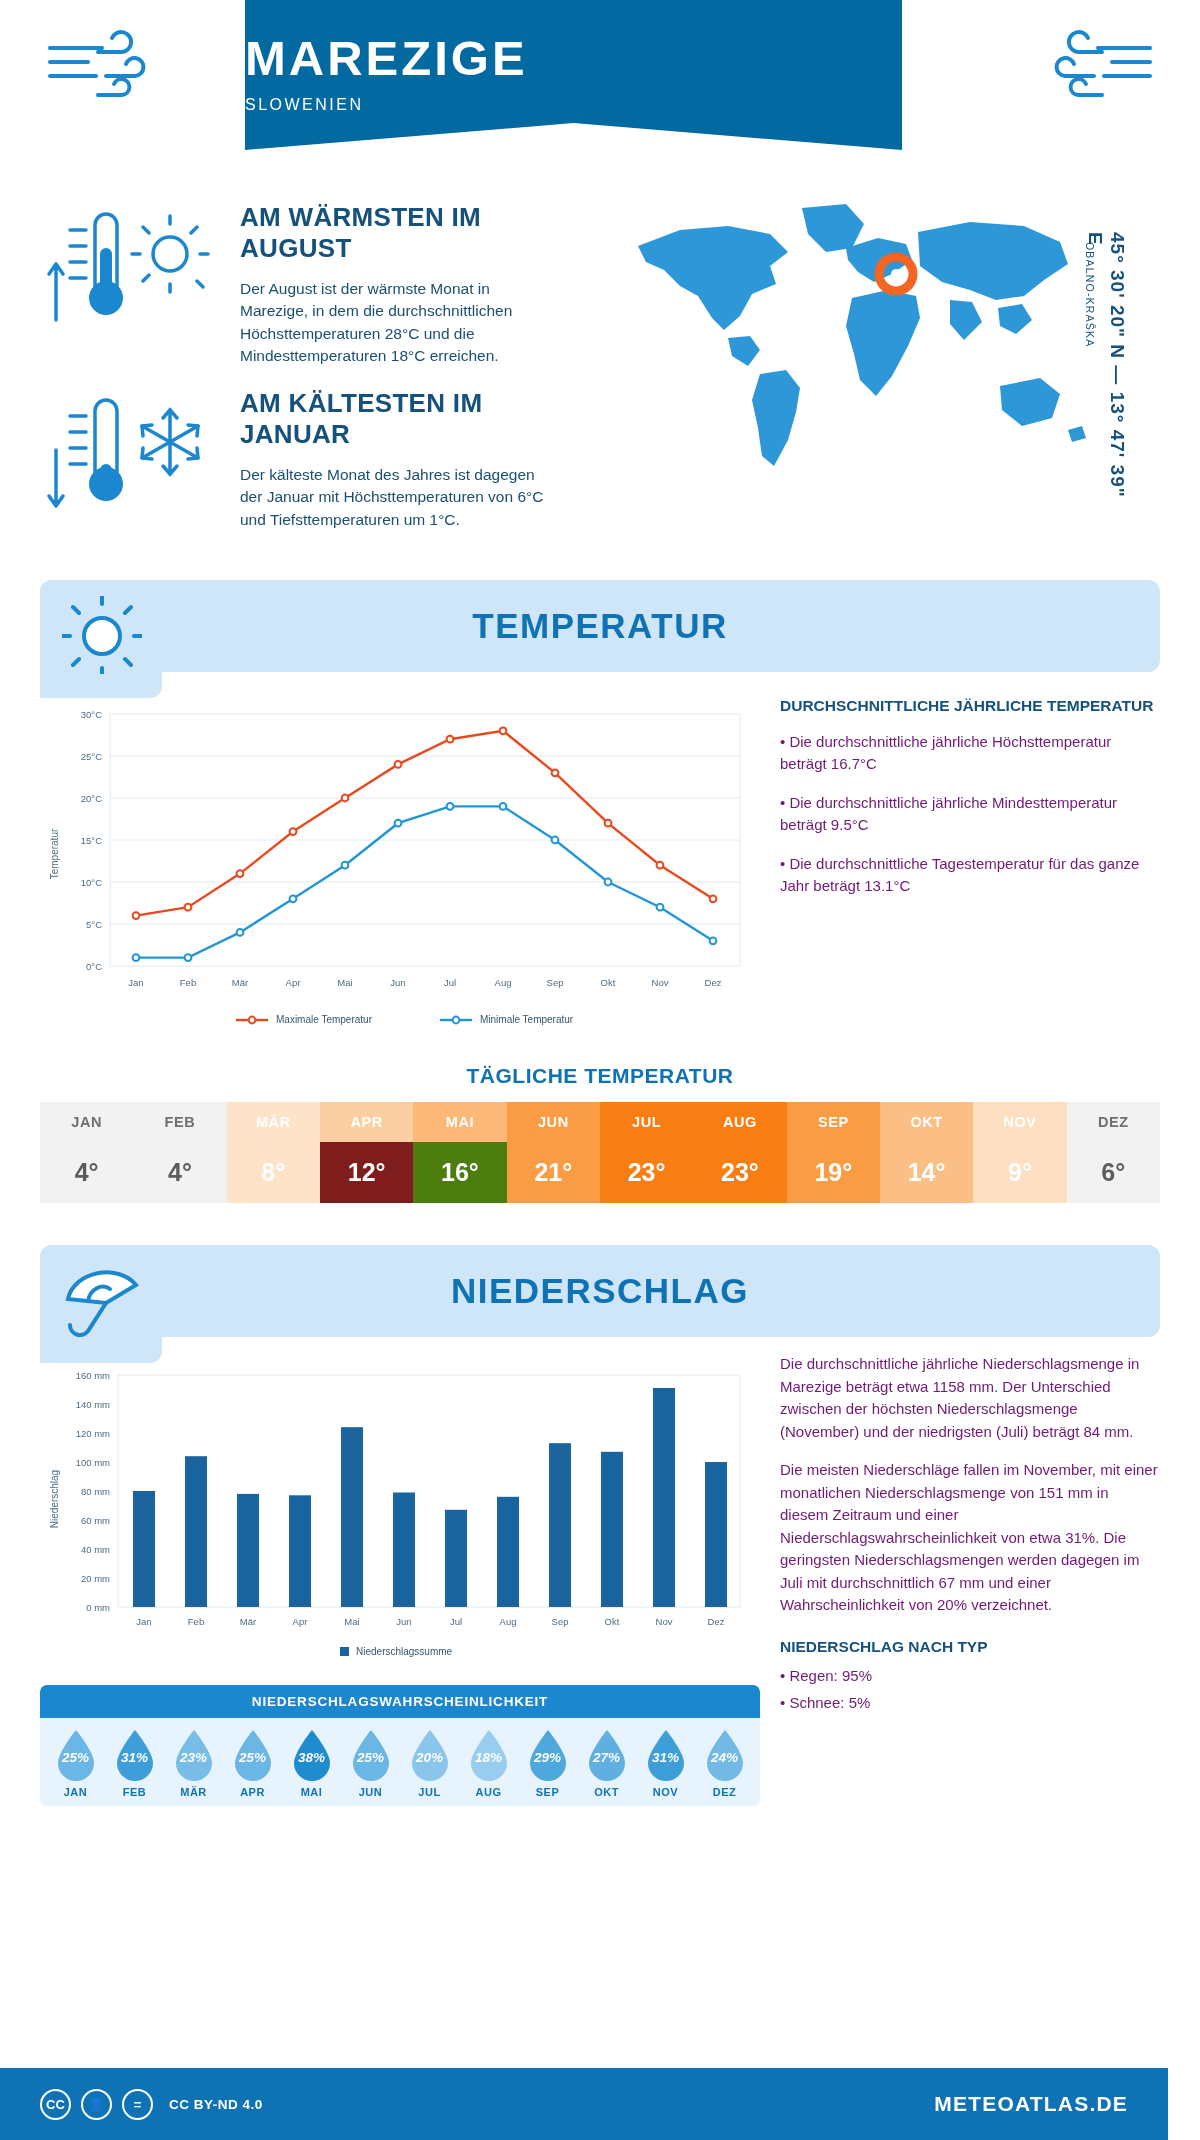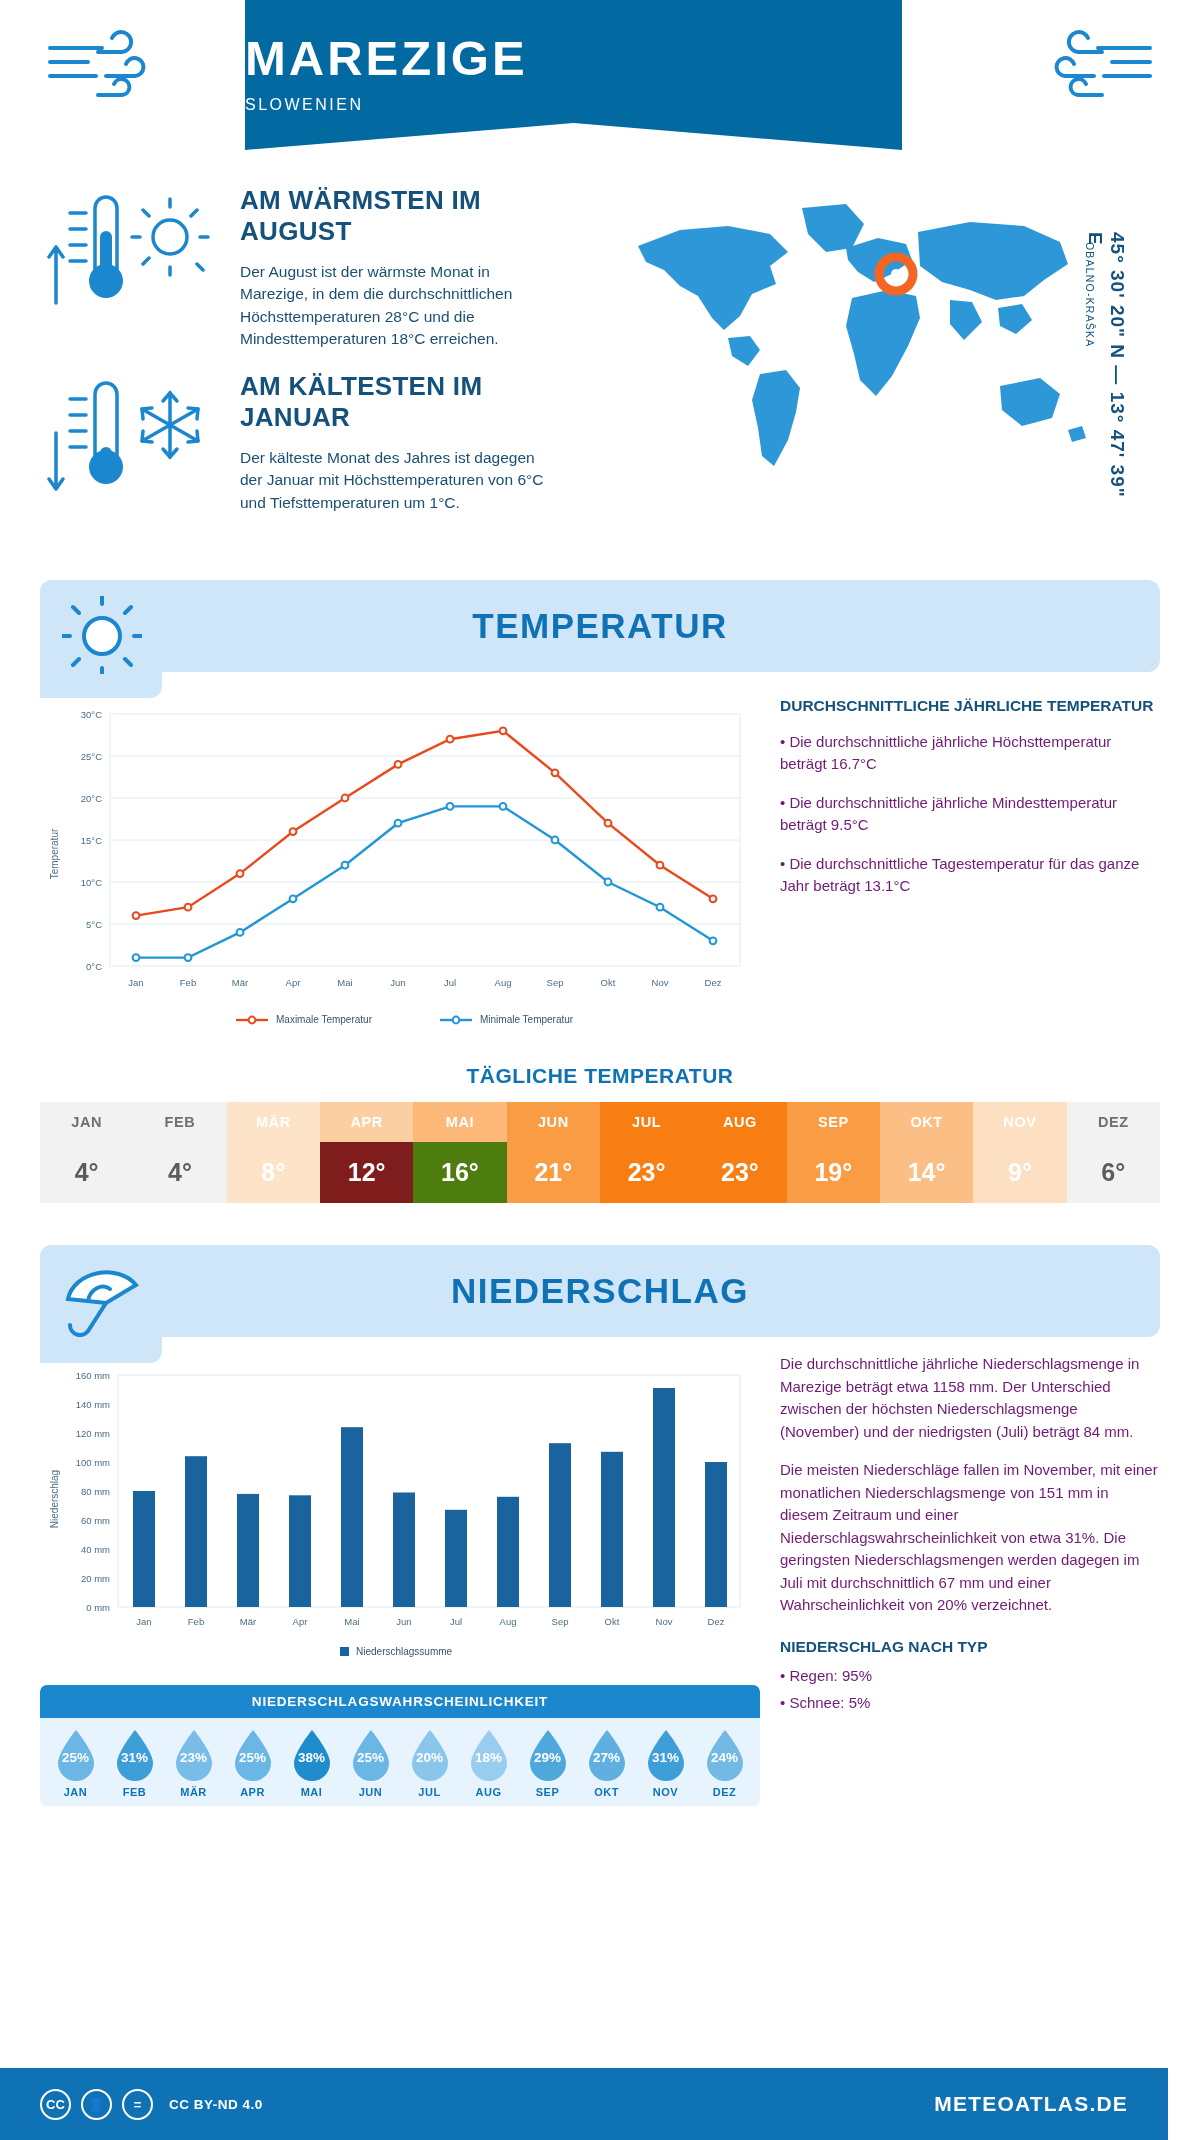--- a/index.html
+++ b/index.html
@@ -26,21 +26,21 @@
   .header-title {
     color:#ffffff; font-size:49px; font-weight:bold; letter-spacing:3px;
     margin-top:30px;
   }
   .header-sub { color:#ffffff; font-size:16px; letter-spacing:2.5px; margin-top:10px; }
   .wind-left { position:absolute; left:40px; top:28px; }
   .wind-right { position:absolute; right:40px; top:28px; }
 
   
   .top-section { position:relative; height:420px; padding:0 40px; }
-  .info-col { position:absolute; left:40px; top:25px; width:520px; }
+  .info-col { position:absolute; left:40px; top:42px; width:520px; }
   .info-block { position:relative; min-height:150px; margin-bottom:20px; padding-left:200px; }
   .info-icons { position:absolute; left:0; top:0; width:195px; height:140px; }
   .info-h { font-size:26px; font-weight:bold; color:#14517d; margin:0 0 14px 0; letter-spacing:.3px; }
   .info-p { font-size:15.5px; line-height:1.45; color:#1b4f72; margin:0; }
 
   .map-wrap { position:absolute; left:620px; top:30px; width:520px; height:310px; }
   .coords {
     position:absolute; right:12px; top:42px;
     writing-mode:vertical-rl;
     font-size:19px; font-weight:bold; color:#14517d; letter-spacing:1px;
@@ -89,21 +89,21 @@
     background:#1a87cf; color:#fff; text-align:center;
     font-size:13.5px; font-weight:bold; letter-spacing:.8px;
     padding:9px 0; border-radius:7px 7px 0 0;
   }
   .prob-body { background:#e8f4fd; display:flex; padding:10px 6px 8px 6px; border-radius:0 0 7px 7px; }
   .prob-cell { flex:1; text-align:center; position:relative; }
   .drop { position:relative; width:46px; height:56px; margin:0 auto; }
   .drop svg { display:block; }
   .drop span {
     position:absolute; left:0; right:0; top:22px; text-align:center;
-    color:#fff; font-size:13.5px; font-weight:bold;
+    color:#fff; font-size:13.5px; font-weight:bold;font-style:italic;
   }
   .prob-month { font-size:11px; font-weight:bold; color:#0e72b5; margin-top:2px; letter-spacing:.5px; }
 
   
   .footer {
     position:absolute; left:0; bottom:0; width:1168px; height:72px;
     background:#0e72b5; color:#fff;
     display:flex; align-items:center; justify-content:space-between;
     padding:0 40px;
   }

